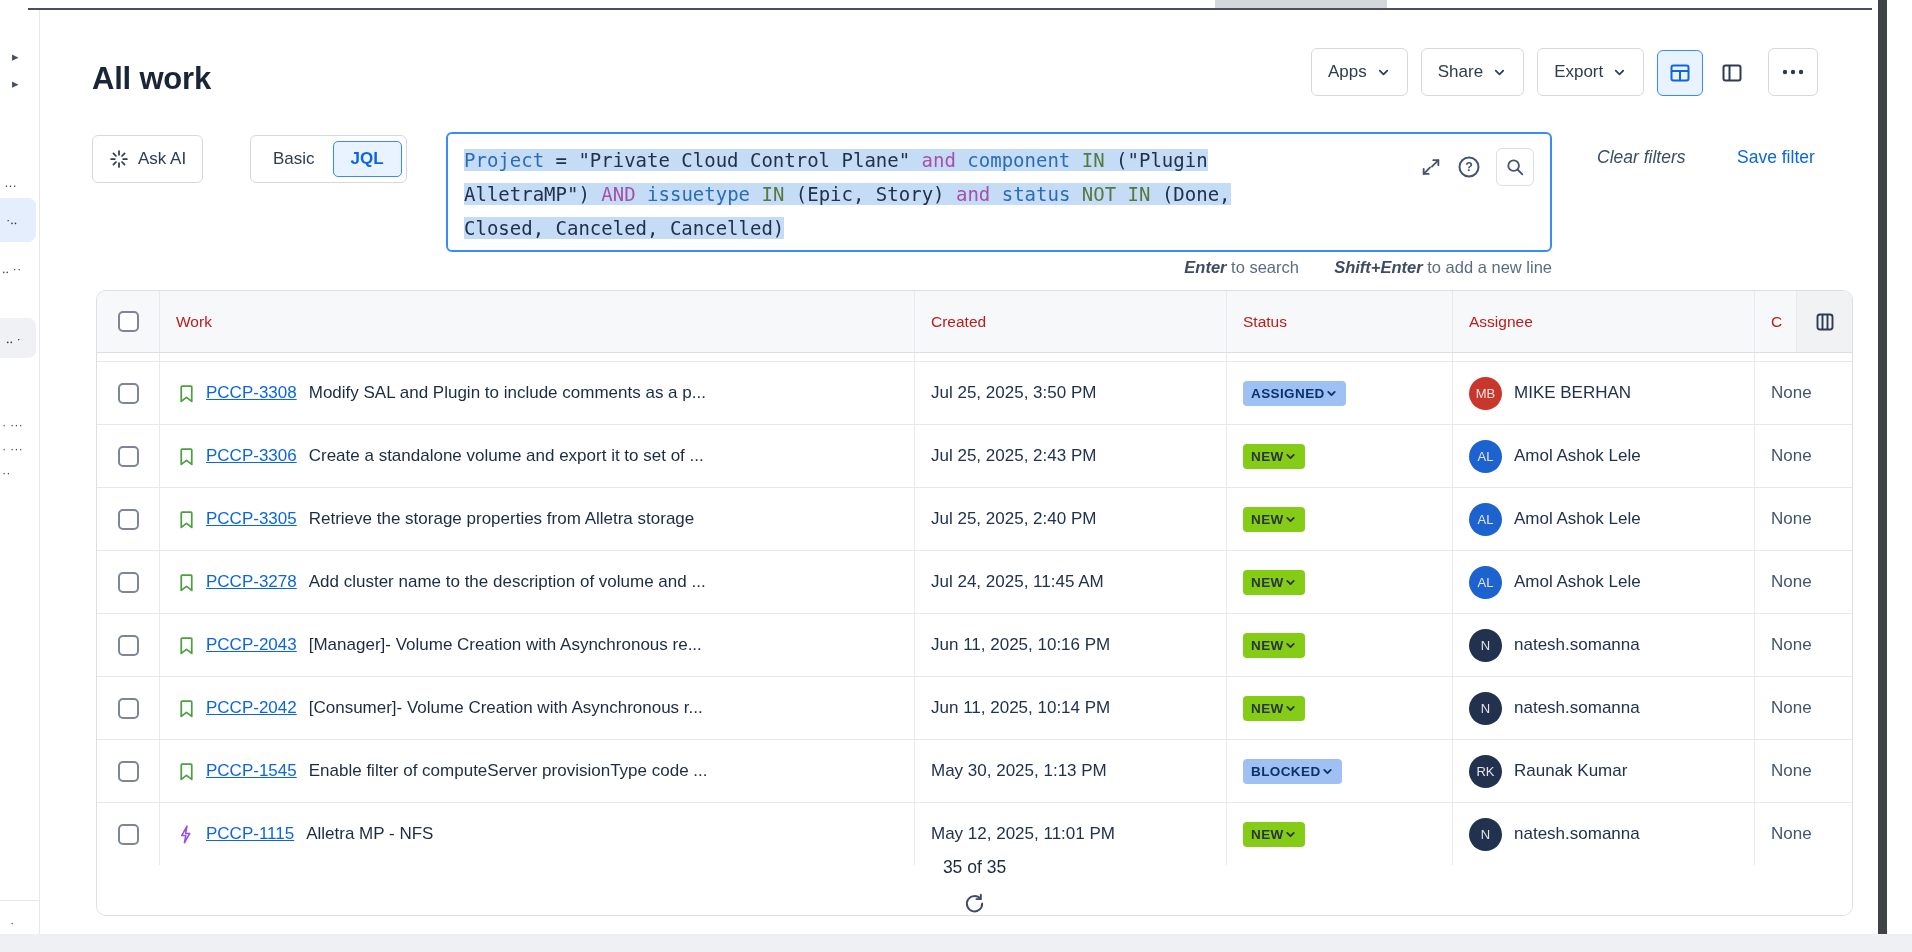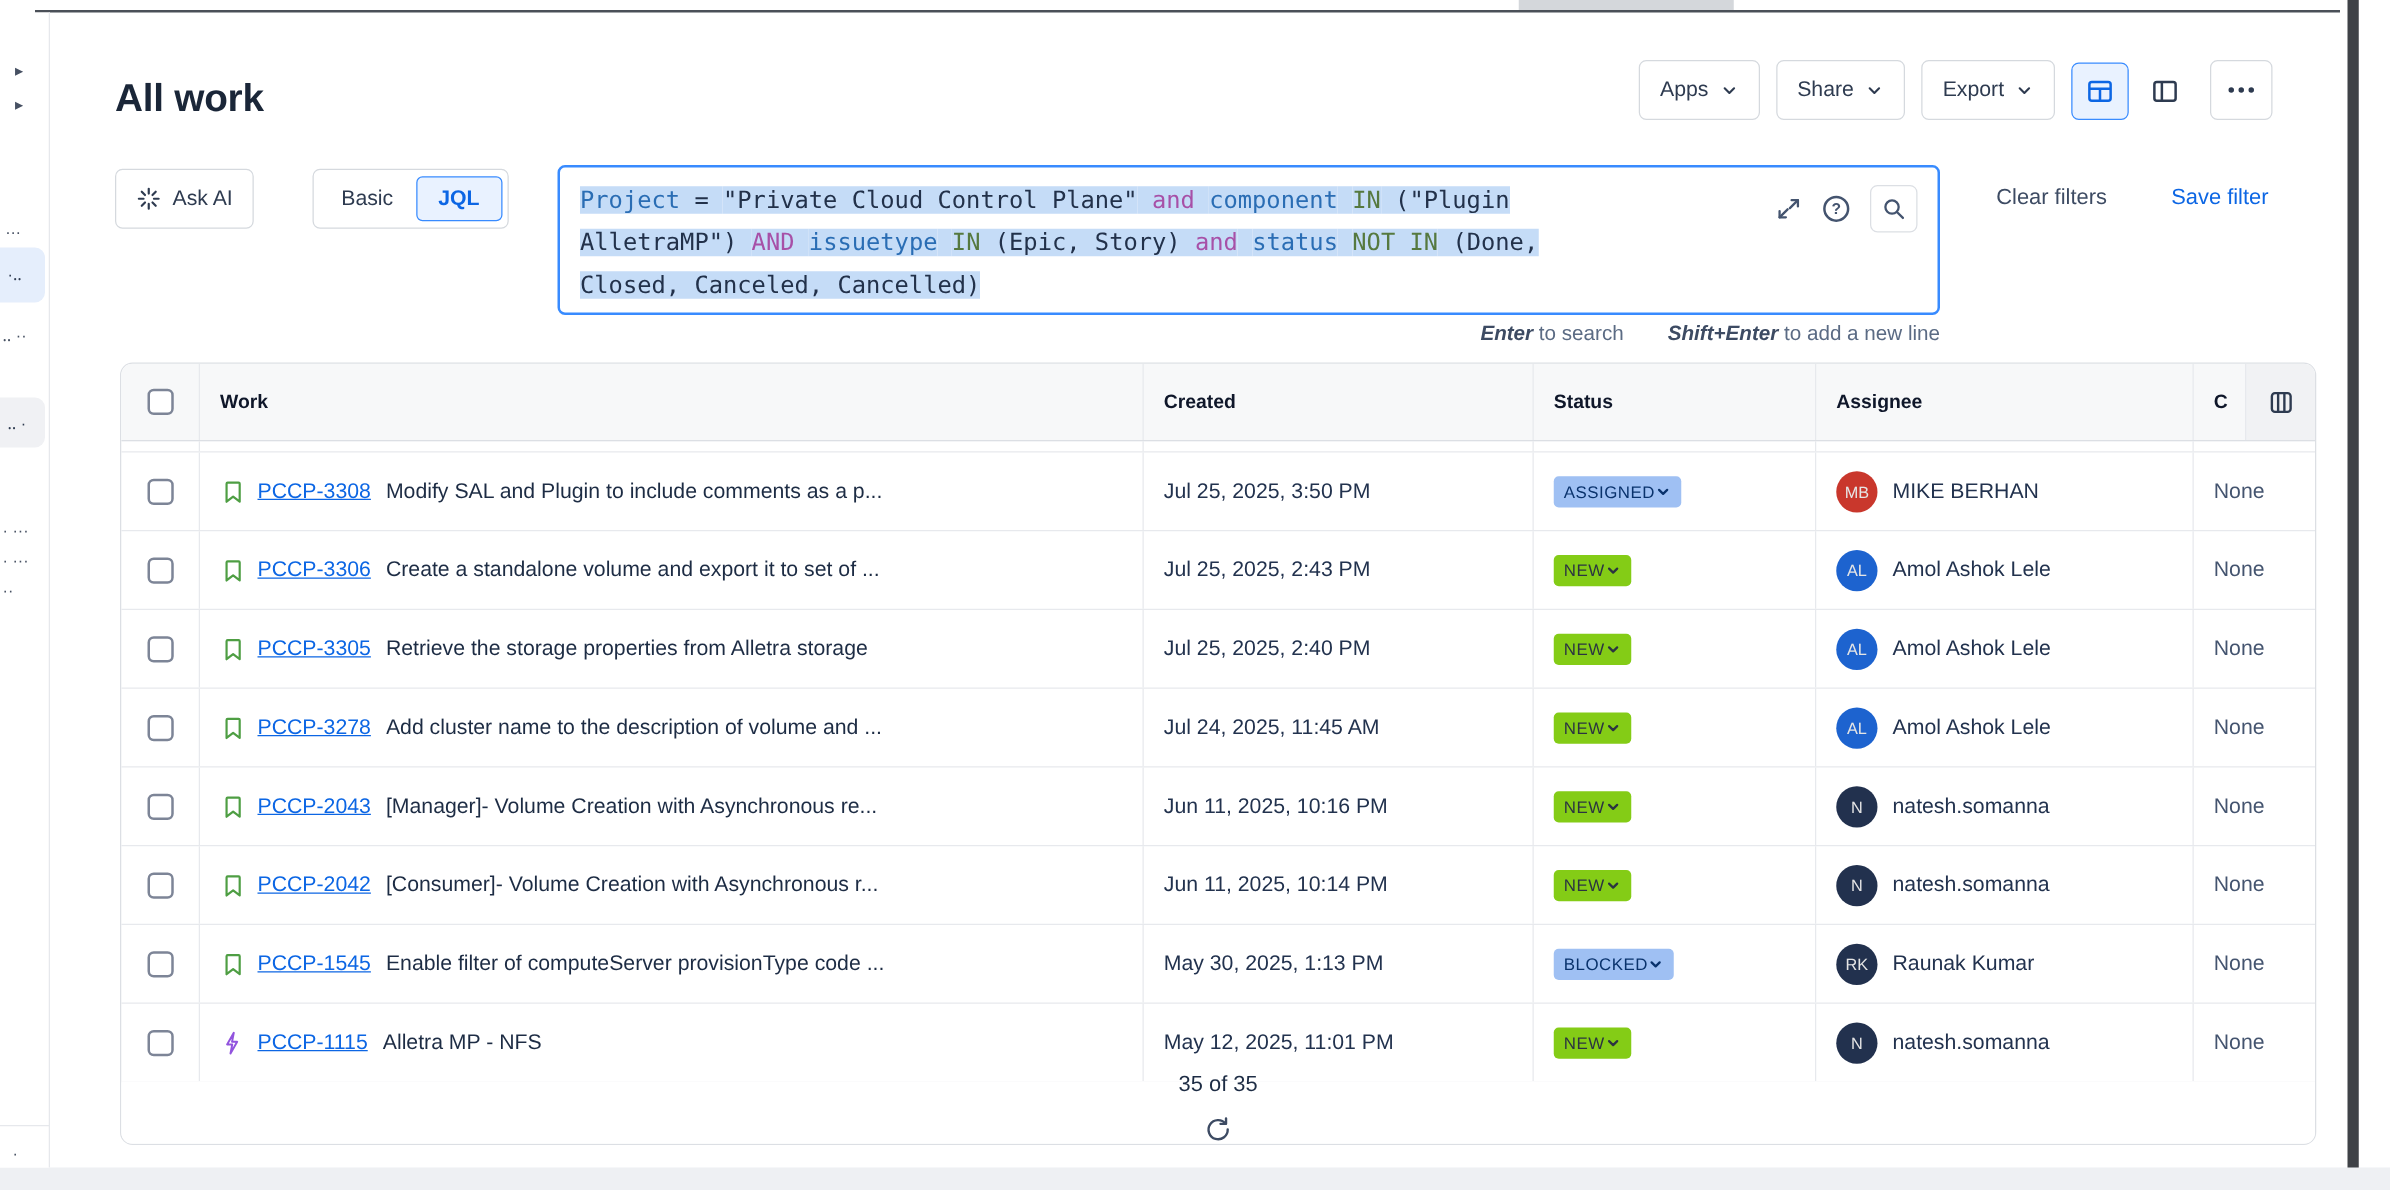--- a/index.html
+++ b/index.html
@@ -47,52 +47,52 @@
   .jql-line { display:block; white-space:pre; }
   .tok { background:#c5dcf7; }
   .tok-plain { color:#22314a; }
   .tok-field { color:#2a6db4; }
   .tok-op    { color:#a750a7; }
   .tok-kw    { color:#56793f; }
   .jql-icons { position:absolute; right:16px; top:14px; display:flex; align-items:center; gap:15px; }
   .jql-icon-btn { display:flex; align-items:center; justify-content:center; cursor:pointer; }
   .jql-search-btn { width:38px; height:38px; border:1px solid #dcdfe4; border-radius:6px; background:#fff; }
 
-  .clear-filters { position:absolute; left:1597px; top:147px; font-size:17.5px; font-weight:500; color:#3d4b63; cursor:pointer; }
+  .clear-filters { position:absolute; left:1597px; top:147px; font-size:17.5px; font-weight:500; color:#3d4b63; cursor:pointer;font-style:italic; }
   .save-filter   { position:absolute; left:1737px; top:147px; font-size:17.5px; font-weight:500; color:#0c66e4; cursor:pointer; }
 
   .search-hints { position:absolute; left:446px; top:258px; width:1106px; text-align:right; font-size:16.5px; color:#5b6b84; }
   .search-hints b { color:#3d4b63; font-weight:700;font-style:italic; }
   .hint-gap { display:inline-block; width:26px; }
 
   
   .work-table { position:absolute; left:96px; top:290px; width:1757px; height:626px; background:#fff;
                 border:1px solid #dcdfe4; border-radius:10px; overflow:hidden; }
   .grid-cols { display:grid; grid-template-columns:62px 755px 312px 226px 302px 1fr; }
   .thead { height:62px; background:#f7f8f9; border-bottom:1px solid #dcdfe4; align-items:stretch; }
-  .th { display:flex; align-items:center; padding:0 16px; font-size:15.5px; font-weight:700; color:#0f172a;
+  .th { display:flex; align-items:center; padding:0 16px; font-size:15.5px; font-weight:400; color:#b91c1c;
         border-left:1px solid #e7e9ed; overflow:hidden; white-space:nowrap; }
   .th:first-child { border-left:none; justify-content:center; }
   .th-extra { position:relative; padding-right:60px; }
   .th-icon-cell { position:absolute; right:0; top:0; bottom:0; width:56px; background:#f1f2f4;
                   border-left:1px solid #e7e9ed; display:flex; align-items:center; justify-content:center; cursor:pointer; }
   .row-sliver { height:9px; border-bottom:1px solid #e7e9ed; }
   .row-sliver > div { border-left:1px solid #e7e9ed; }
   .row-sliver > div:first-child { border-left:none; }
 
   .trow { height:63px; border-bottom:1px solid #e7e9ed; align-items:stretch; }
   .td { display:flex; align-items:center; padding:0 16px; font-size:17px; color:#22324e;
         border-left:1px solid #e7e9ed; overflow:hidden; white-space:nowrap;text-align:center; }
   .td:first-child { border-left:none; justify-content:center; }
   .checkbox { width:21px; height:21px; border:2px solid #7d8597; border-radius:5px; background:#fff; display:inline-block; cursor:pointer; }
   .type-icon { display:inline-flex; width:21px; height:21px; flex:none; }
   .row-key { color:#0c66e4; text-decoration:underline; margin:0 12px 0 9px; font-size:17px; flex:none; }
   .row-summary { color:#1d2c44; overflow:hidden; text-overflow:ellipsis; cursor:pointer; }
   .badge { display:inline-flex; align-items:center; gap:0; padding:5px 8px; border-radius:4px;
-           font-size:13.5px; font-weight:400; letter-spacing:.4px; cursor:pointer; }
+           font-size:13.5px; font-weight:700; letter-spacing:.4px; cursor:pointer; }
   .badge-blue { background:#9fc0f3; color:#09326c; }
   .badge-gray { background:#84cc16; color:#2b3441; }
   .avatar { width:33px; height:33px; border-radius:50%; color:#e5e5e5; font-size:13px; font-weight:400;
             display:inline-flex; align-items:center; justify-content:center; flex:none; cursor:pointer; }
   .row-assignee { margin-left:12px; color:#22324e; }
   .td-extra span { color:#44546f; }
 
   .tfoot { position:absolute; left:0; right:0; bottom:0; height:50px; display:flex; align-items:center;
            justify-content:flex-end; gap:14px; padding:0 22px; font-size:17.5px; color:#1d2c44; background:#fff;flex-direction:column; }
   .refresh-btn { display:flex; align-items:center; cursor:pointer; }

